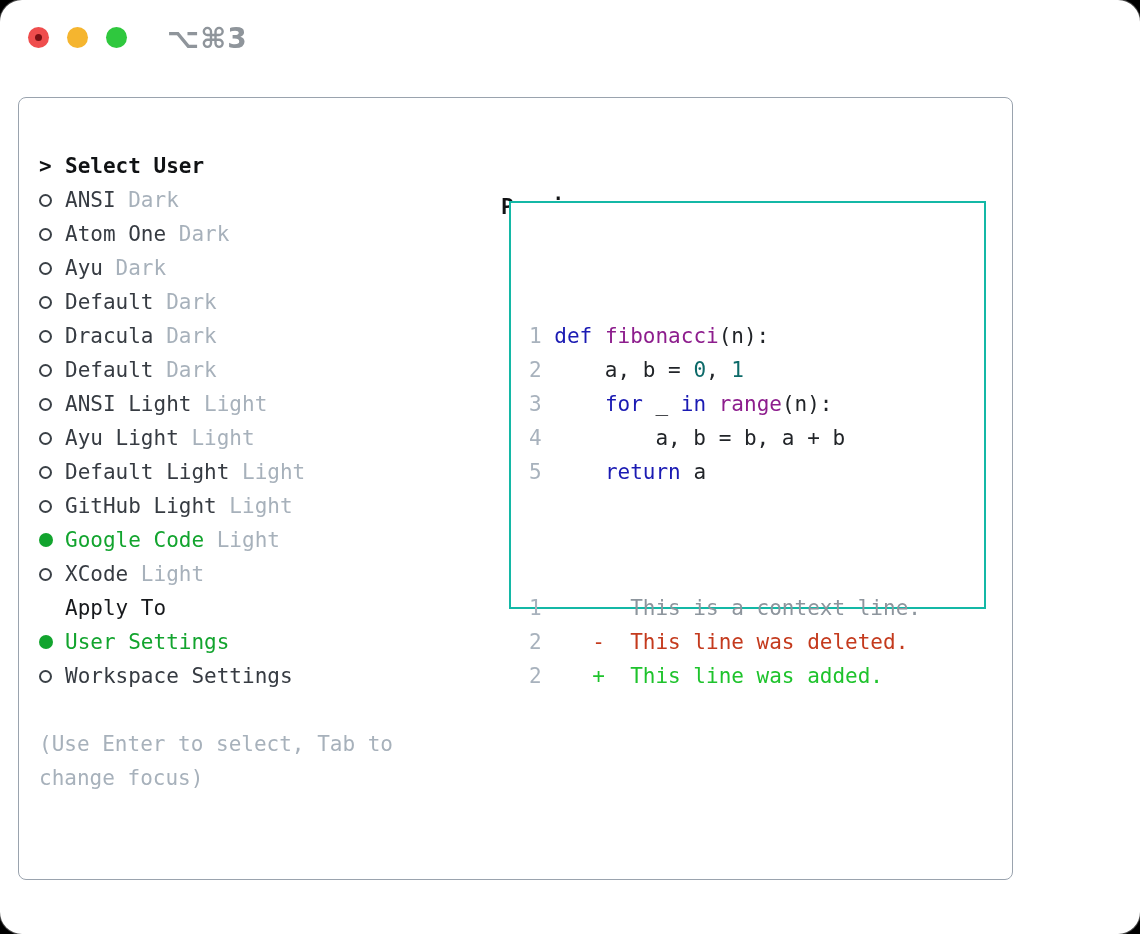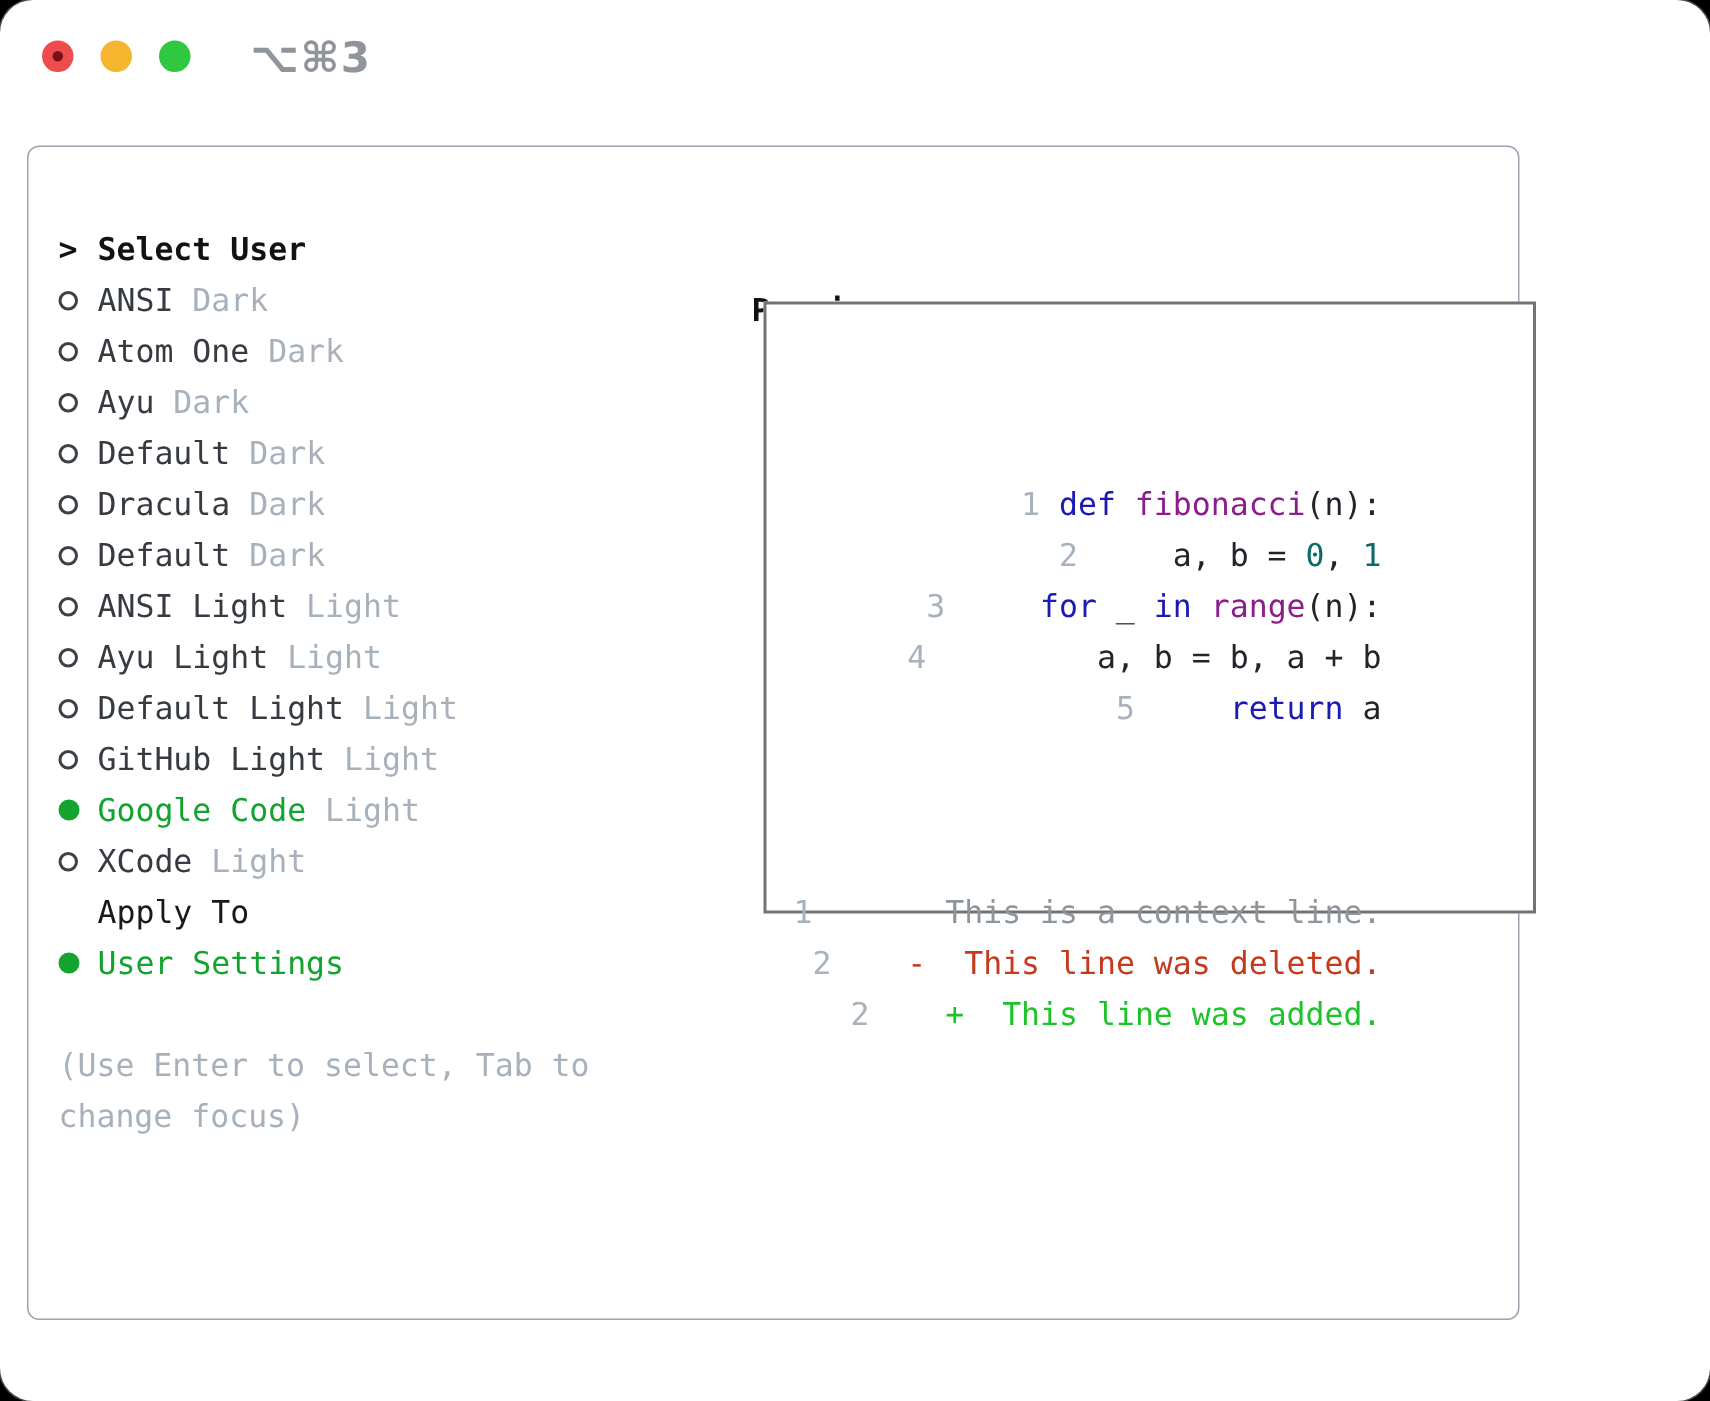--- a/index.html
+++ b/index.html
@@ -33,22 +33,22 @@
   .apply-header{}
   .apply-header .header-label{font-weight:normal;color:#17191c;}
   .theme-name{color:#363b42;}
   .theme-name.selected-text{color:#12a42e;}
   .theme-variant{color:#a7b1bb;margin-left:0.602em;}
   .hint{margin-top:34px;width:362px;white-space:normal;color:#a7b1bb;}
 
   
   .preview-label{position:absolute;left:482px;top:51px;font-size:21px;line-height:34px;
                  font-weight:bold;color:#101214;margin-top:41px;}
-  .preview-box{position:absolute;left:490px;top:103px;width:515px;height:408px;box-sizing:border-box;
-               border:2px solid #737373;background:#fff;text-align:right;}
+  .preview-box{position:absolute;left:490px;top:103px;width:477px;height:408px;box-sizing:border-box;
+               border:2px solid #14b8a6;background:#fff;}
   .code-area{position:absolute;left:18px;top:48px;font-size:21px;line-height:34px;white-space:pre;}
   .pline{height:34px;}
   .ln{color:#a8b2bd;}
   .diff-gap{margin-top:34px;}
   .tok-kw{color:#1b1bb3;}
   .tok-fn{color:#8d1d8d;}
   .tok-lit{color:#0d6a69;}
   .tok-pl{color:#212428;}
   .diff-context{color:#8d959d;}
   .diff-deleted{color:#c43a1d;}
@@ -92,20 +92,21 @@
             <div class="row"><span class="marker-cell"><span class="circle"></span></span><span class="theme-name">XCode</span><span class="theme-variant">Light</span></div>
           </div>
 
         <div class="row apply-header">
           <span class="marker-cell"></span>
           <span class="header-label">Apply To</span>
         </div>
 
         <div id="apply-list">
             <div class="row"><span class="marker-cell"><span class="circle selected"></span></span><span class="theme-name selected-text">User Settings</span></div>
+            <div class="row"><span class="marker-cell"><span class="circle"></span></span><span class="theme-name">Workspace Settings</span></div>
           </div>
 
         <div class="hint">(Use Enter to select, Tab to change focus)</div>
       </div>
 
       <div class="preview-label">Preview</div>
 
       <div class="preview-box">
         <div class="code-area">
           <div id="code-block"><div class="pline"><span class="ln">1 </span><span class="tok-kw">def</span><span class="tok-pl"> </span><span class="tok-fn">fibonacci</span><span class="tok-pl">(n):</span></div><div class="pline"><span class="ln">2 </span><span class="tok-pl">    a, b = </span><span class="tok-lit">0</span><span class="tok-pl">, </span><span class="tok-lit">1</span></div><div class="pline"><span class="ln">3 </span><span class="tok-pl">    </span><span class="tok-kw">for</span><span class="tok-pl"> _ </span><span class="tok-kw">in</span><span class="tok-pl"> </span><span class="tok-fn">range</span><span class="tok-pl">(n):</span></div><div class="pline"><span class="ln">4 </span><span class="tok-pl">        a, b = b, a + b</span></div><div class="pline"><span class="ln">5 </span><span class="tok-pl">    </span><span class="tok-kw">return</span><span class="tok-pl"> a</span></div></div>

